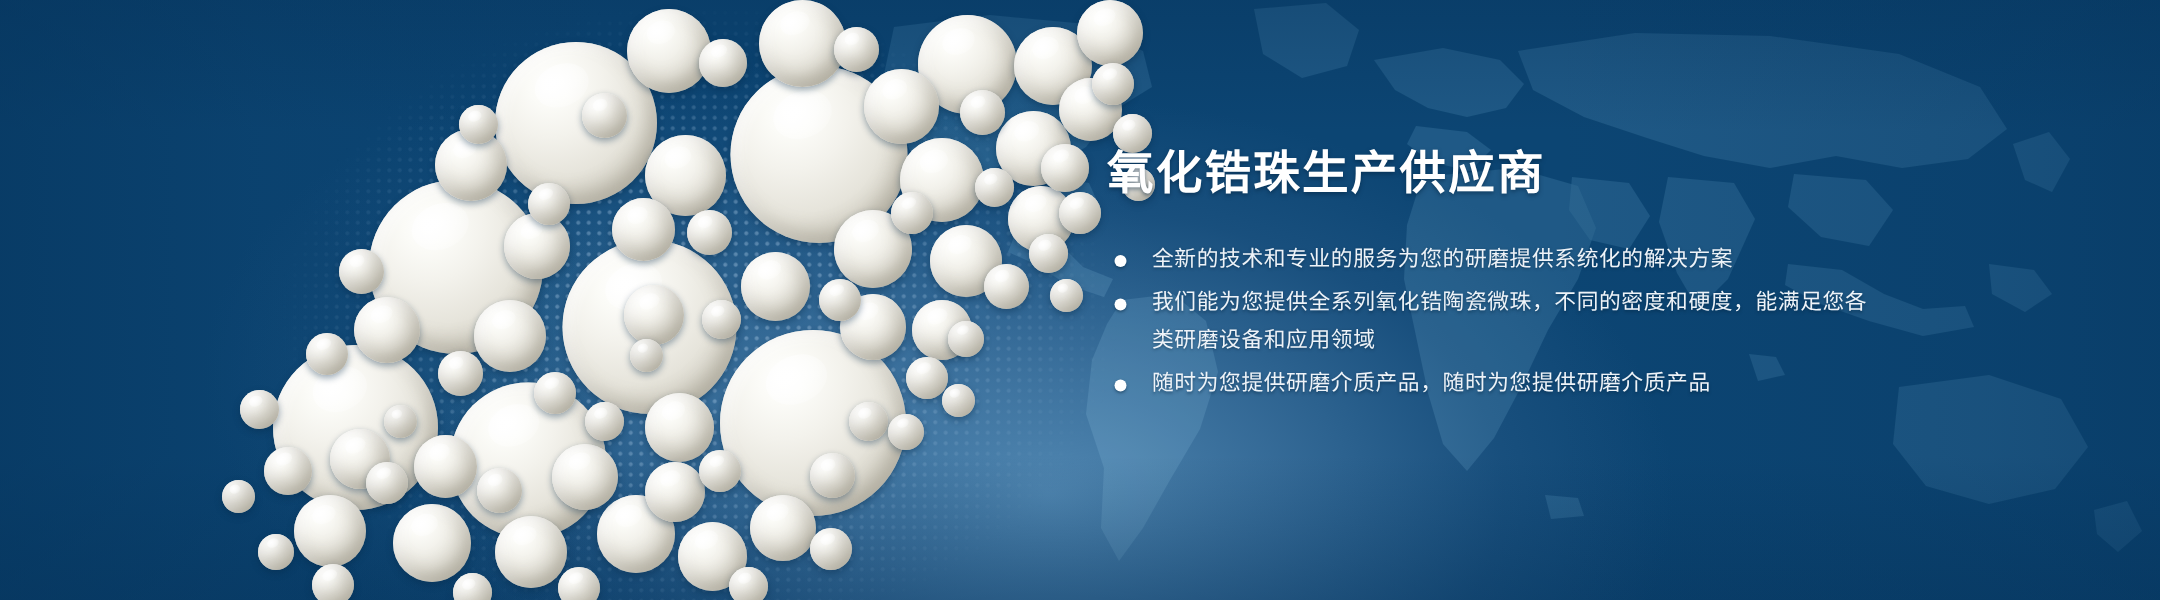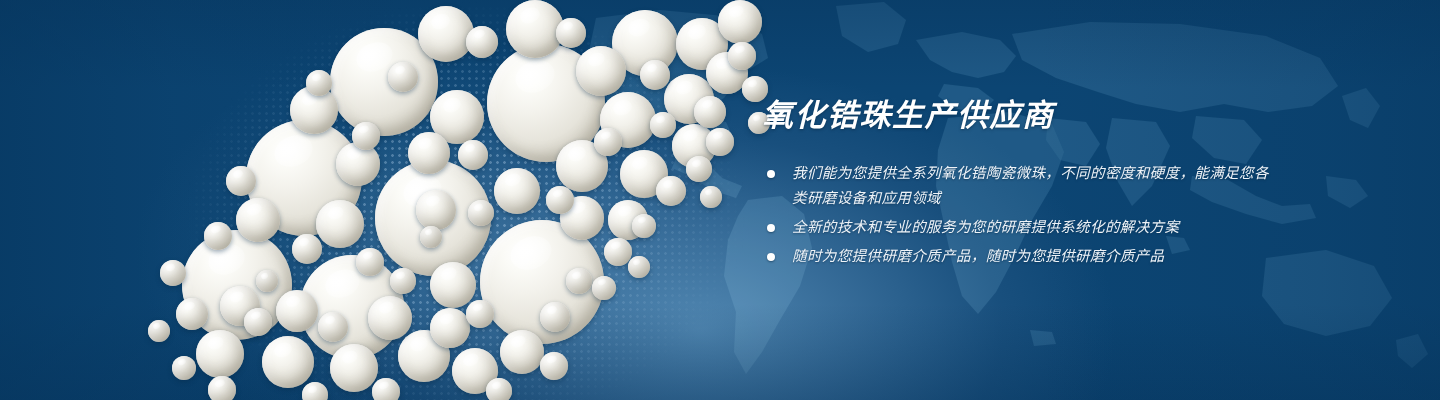--- a/index.html
+++ b/index.html
@@ -122,24 +122,23 @@
     background: radial-gradient(ellipse at 40% 38%,
       rgba(255,255,255,0.97) 0%,
       rgba(255,255,255,0.55) 45%,
       rgba(255,255,255,0) 100%);
     transform: rotate(-22deg);
   }
 
   
   .content {
     position: absolute;
-    left: 762px;
+    left: 738px;
     top: 100px;
     width: 520px;
-    font-style: italic;
   }
 
   .headline {
     color: #ffffff;
     font-size: 31px;
     font-weight: bold;
     letter-spacing: 1.5px;
     line-height: 1;
     margin: 0 0 30px 0;
     text-shadow: 0 1px 3px rgba(3,35,62,0.55);
@@ -317,26 +316,26 @@
   </div>
 
   <div class="content">
 
     <h1 class="headline">氧化锆珠生产供应商</h1>
 
     <ul class="bullets">
 
       <li class="bullet-item">
         <span class="bullet-dot"></span>
-        <span class="bullet-text">我们能为您提供全系列氧化锆陶瓷微珠，不同的密度和硬度，能满足您各类研磨设备和应用领域</span>
+        <span class="bullet-text">全新的技术和专业的服务为您的研磨提供系统化的解决方案</span>
       </li>
 
       <li class="bullet-item">
         <span class="bullet-dot"></span>
-        <span class="bullet-text">全新的技术和专业的服务为您的研磨提供系统化的解决方案</span>
+        <span class="bullet-text">我们能为您提供全系列氧化锆陶瓷微珠，不同的密度和硬度，能满足您各类研磨设备和应用领域</span>
       </li>
 
       <li class="bullet-item">
         <span class="bullet-dot"></span>
         <span class="bullet-text">随时为您提供研磨介质产品，随时为您提供研磨介质产品</span>
       </li>
 
     </ul>
   </div>
 </div>

